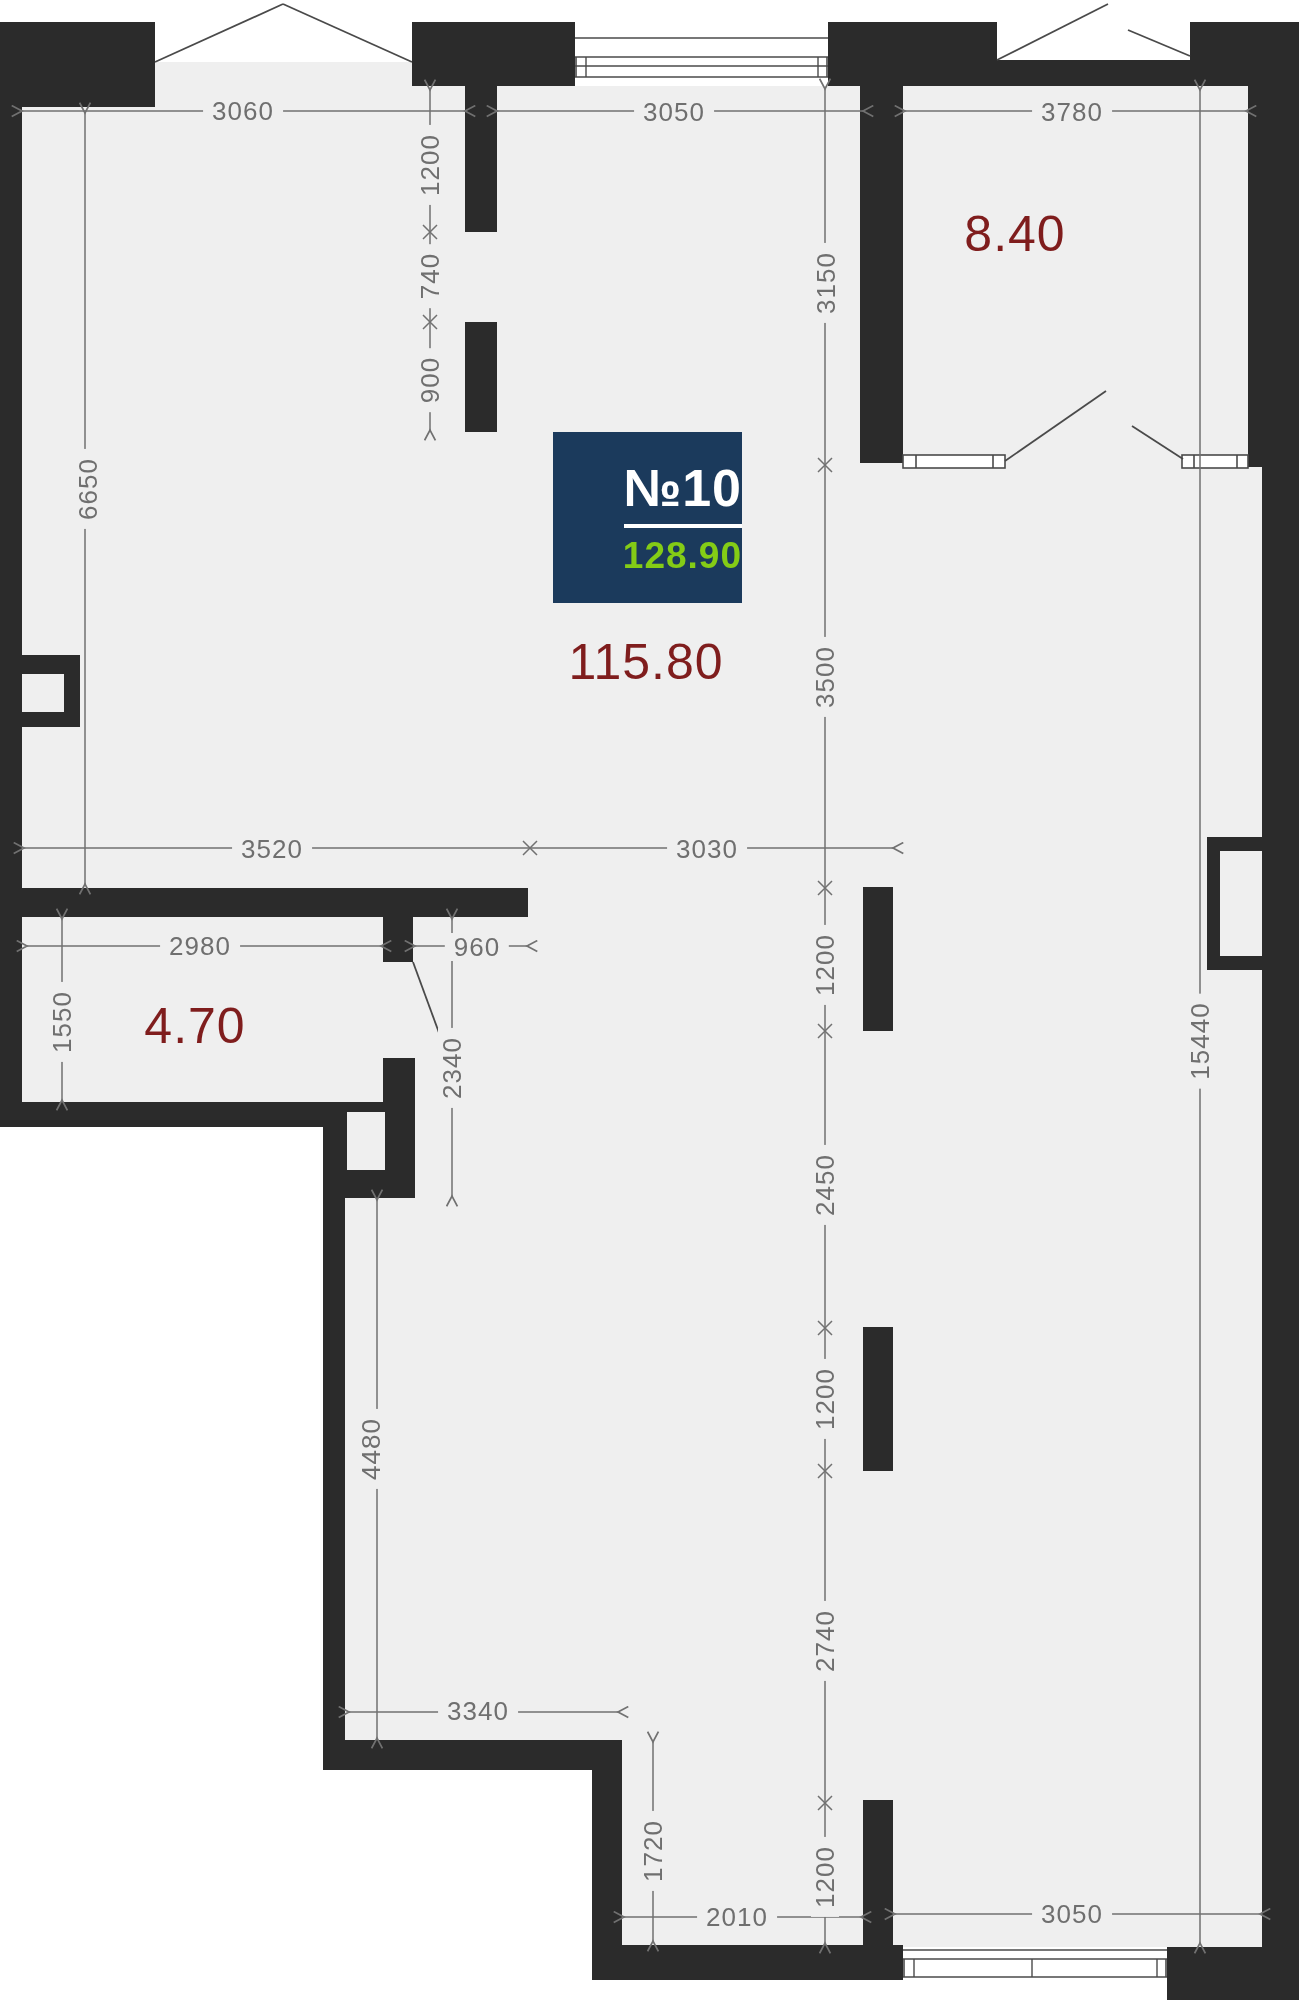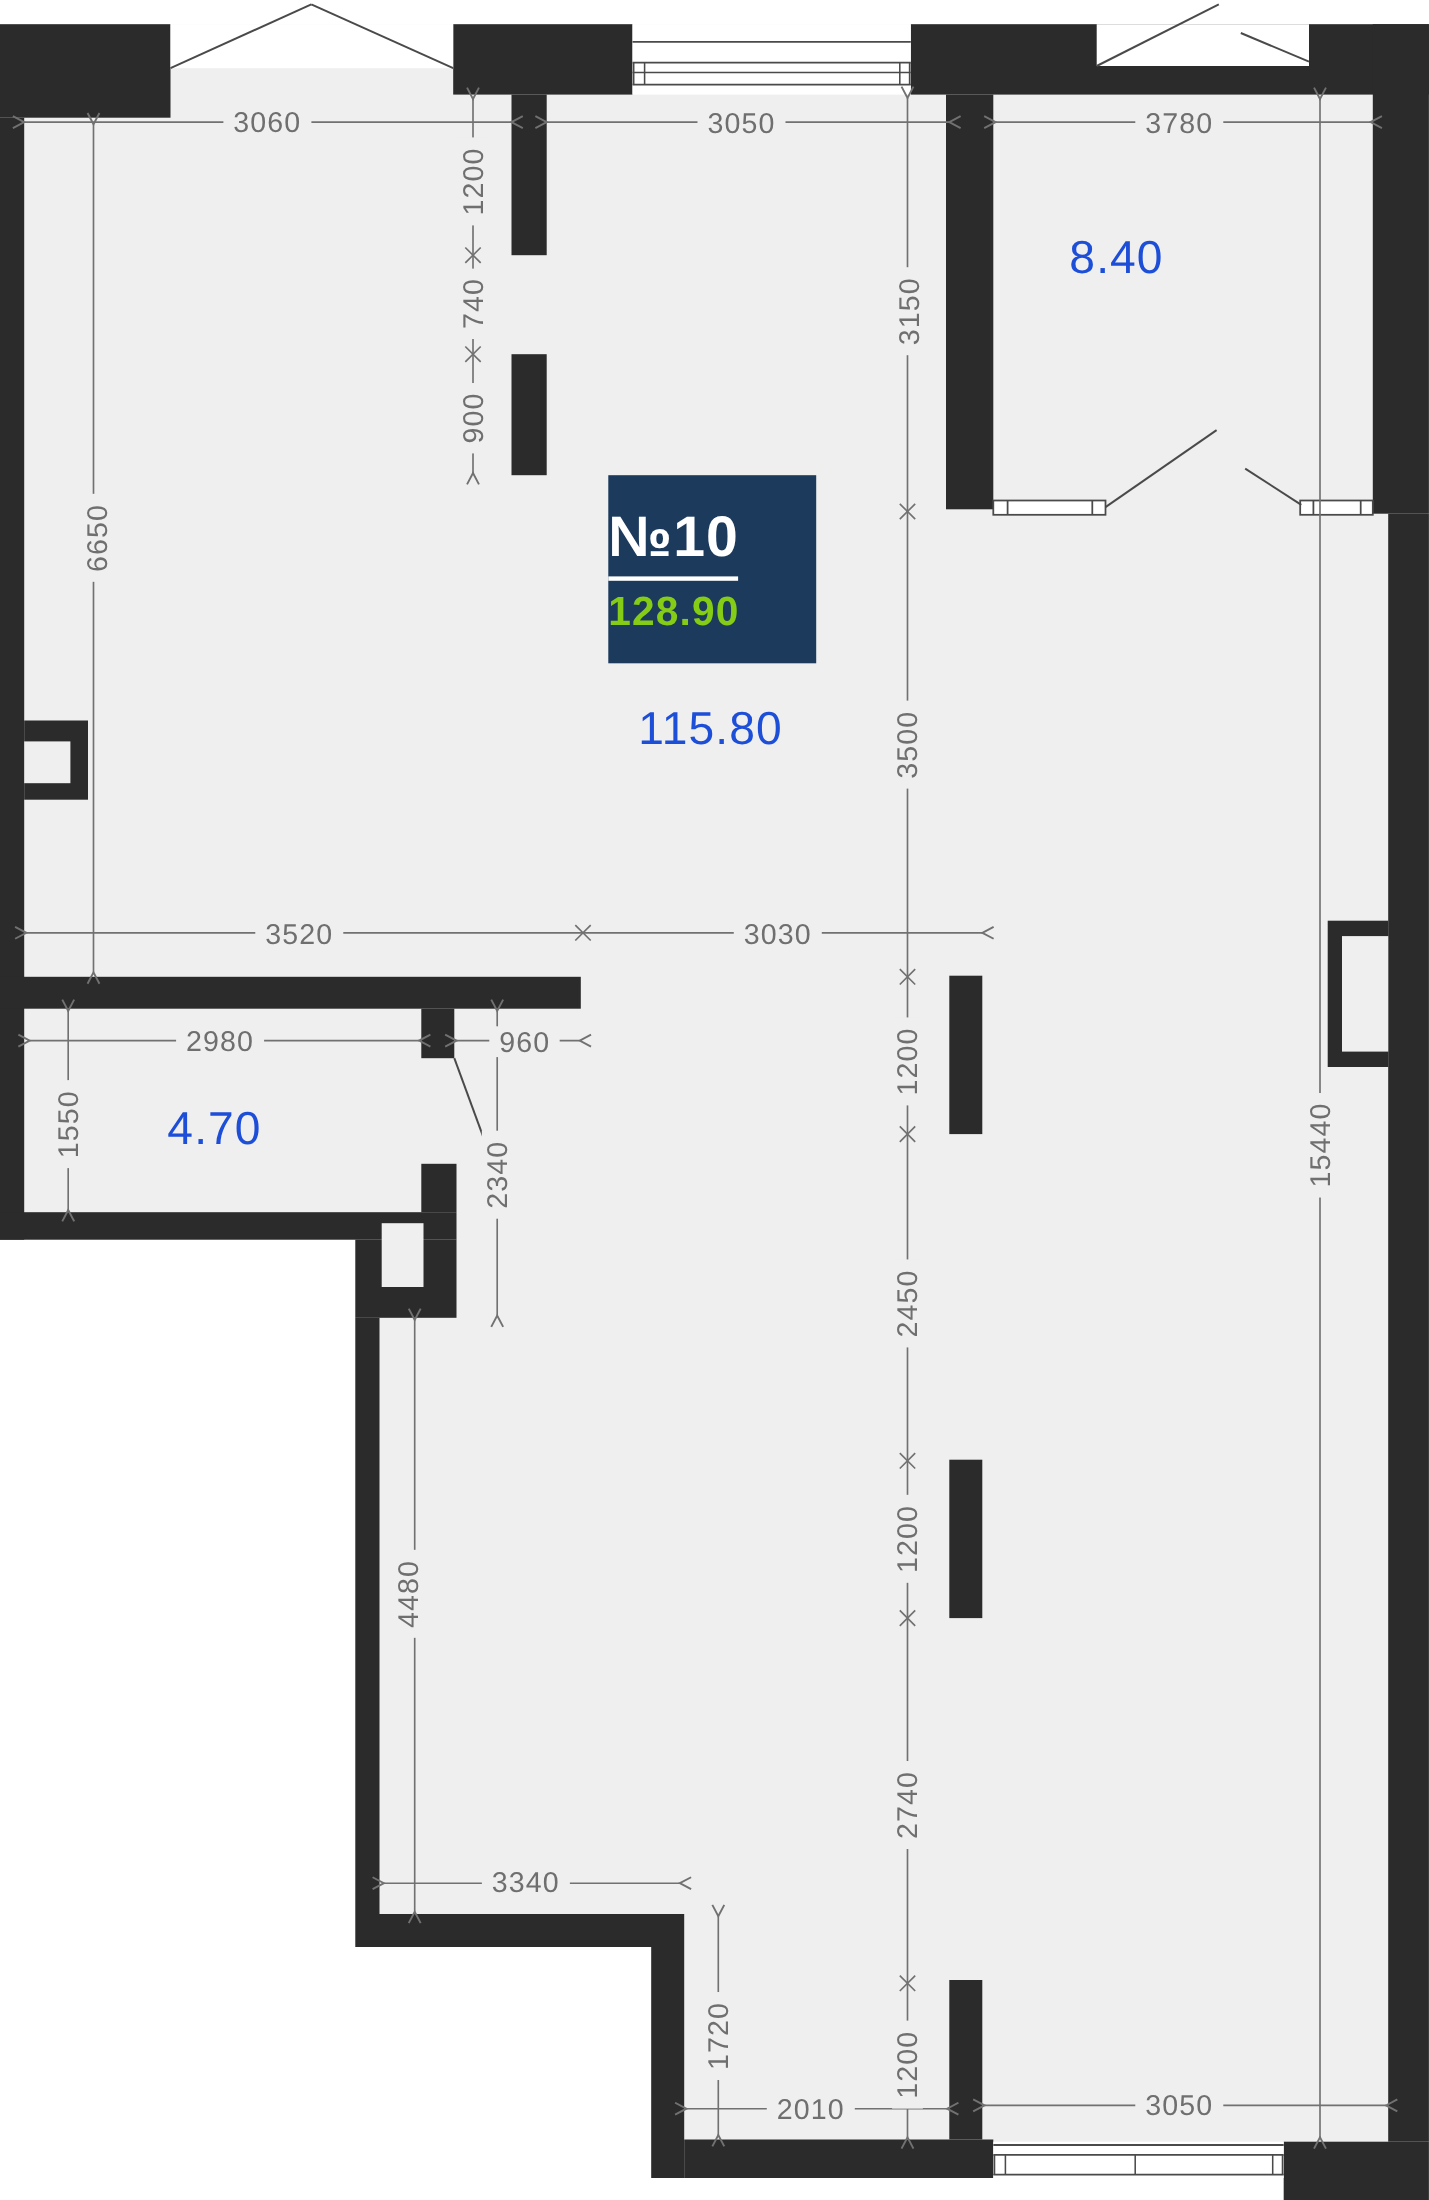--- a/index.html
+++ b/index.html
@@ -3,24 +3,24 @@
 <meta charset="utf-8">
 <style>
   html,body{margin:0;padding:0;background:#ffffff;}
   .plan{position:relative;width:1299px;height:2000px;background:#ffffff;overflow:hidden;
         font-family:"Liberation Sans","DejaVu Sans",sans-serif;}
   .plan svg{position:absolute;left:0;top:0;}
   .dim{position:absolute;transform:translate(-50%,-50%);background:#efefef;
        color:#6f6f6f;font-size:26px;font-weight:400;letter-spacing:1px;
        padding:1px 9px;white-space:nowrap;line-height:1;}
   .dim.v{transform:translate(-50%,-50%) rotate(-90deg);}
-  .area-label{position:absolute;transform:translate(-50%,-50%);color:#1d4ed8;
-       font-size:42px;font-weight:300;letter-spacing:1px;white-space:nowrap;line-height:1;}
+  .area-label{position:absolute;transform:translate(-50%,-50%);color:#7f1d1d;
+       font-size:50px;font-weight:300;letter-spacing:1px;white-space:nowrap;line-height:1;}
   .badge{position:absolute;left:553px;top:432px;width:189px;height:171px;background:#1b3a5c;
-       display:flex;flex-direction:column;align-items:flex-start;justify-content:center;}
+       display:flex;flex-direction:column;align-items:flex-end;justify-content:center;}
   .badge .num{color:#ffffff;font-size:52px;font-weight:700;line-height:1;letter-spacing:1px;}
   .badge .rule{width:118px;height:4px;background:#ffffff;margin:10px 0 9px 0;}
   .badge .total{color:#84cc16;font-size:37px;font-weight:700;line-height:1;letter-spacing:1px;}
 </style>
 </head>
 <body>
 
 <div class="plan">
 
 <svg width="1299" height="2000" viewBox="0 0 1299 2000">

